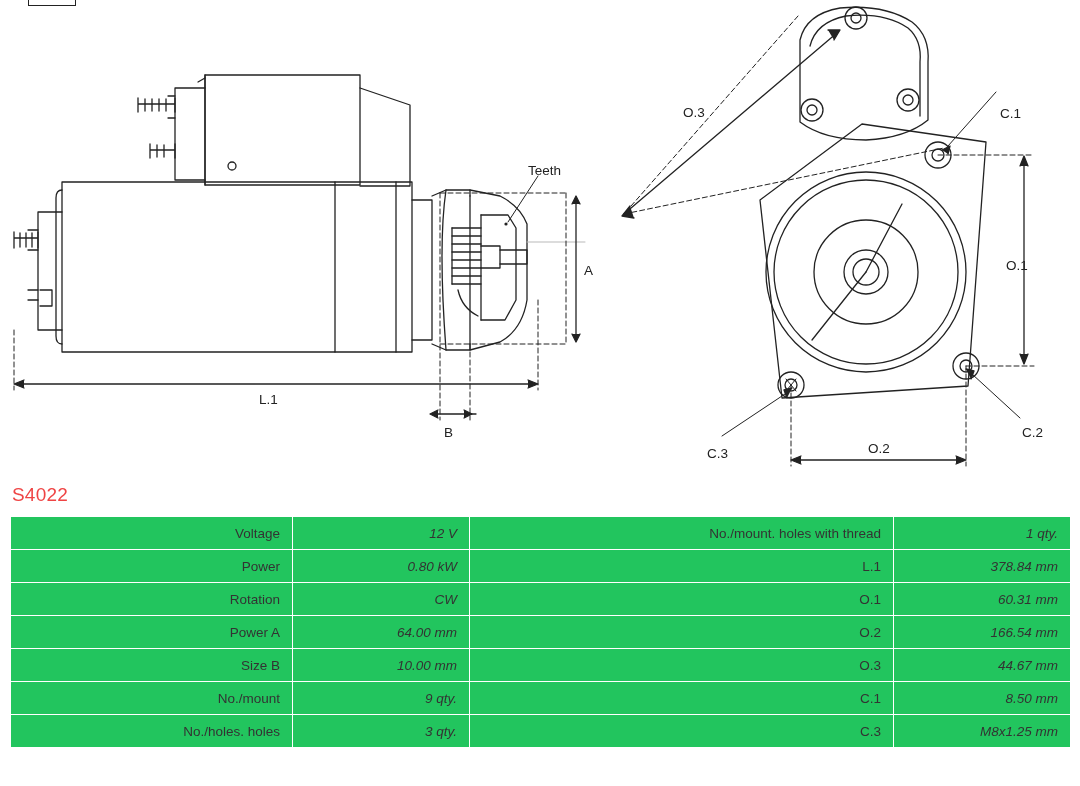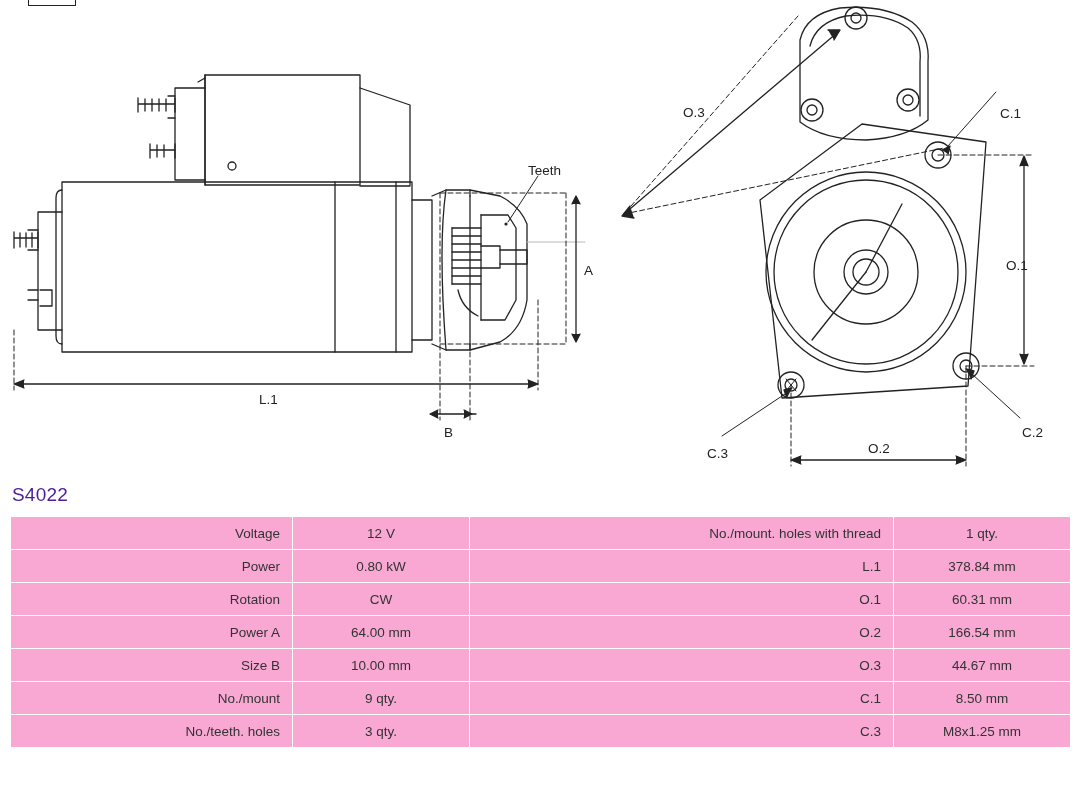--- a/index.html
+++ b/index.html
@@ -19,21 +19,21 @@
     position: absolute;
     left: 0; top: 0;
     width: 1080px; height: 480px;
   }
   .diagram-area svg { display: block; }
 
   .part-code {
     position: absolute;
     left: 12px; top: 484px;
     font-size: 19px;
-    color: #4c1d95;
+    color: #ef4444;
     font-family: "Liberation Sans", sans-serif;
     letter-spacing: 0.2px;
   }
 
   .spec-wrap {
     position: absolute;
     left: 10px; top: 516px;
     width: 1060px;
   }
   table.spec {
@@ -41,26 +41,26 @@
     width: 100%;
     table-layout: fixed;
   }
   table.spec td {
     border: 1px solid #ffffff;
     height: 33px;
     font-size: 13.5px;
     color: #333333;
     padding: 0 12px;
     vertical-align: middle;
-    background: #f9a8d4;
+    background: #22c55e;
     white-space: nowrap;
     overflow: hidden;
   }
   td.lbl { text-align: right; }
-  td.val { text-align: center; background: #ffffff; }
+  td.val { text-align: right; background: #ffffff; font-style: italic; }
   col.c1 { width: 282px; }
   col.c2 { width: 177px; }
   col.c3 { width: 424px; }
   col.c4 { width: 177px; }
 
   .top-edge {
     position: absolute;
     left: 28px; top: 0px;
     width: 48px; height: 6px;
     border-left: 1px solid #222;
@@ -255,21 +255,21 @@
           <td class="lbl">O.3</td>
           <td class="val">44.67 mm</td>
         </tr>
         <tr>
           <td class="lbl">No./mount</td>
           <td class="val">9 qty.</td>
           <td class="lbl">C.1</td>
           <td class="val">8.50 mm</td>
         </tr>
         <tr>
-          <td class="lbl">No./teeth. holes</td>
+          <td class="lbl">No./holes. holes</td>
           <td class="val">3 qty.</td>
           <td class="lbl">C.3</td>
           <td class="val">M8x1.25 mm</td>
         </tr>
       </tbody>
     </table>
   </div>
 
 </div>
 

